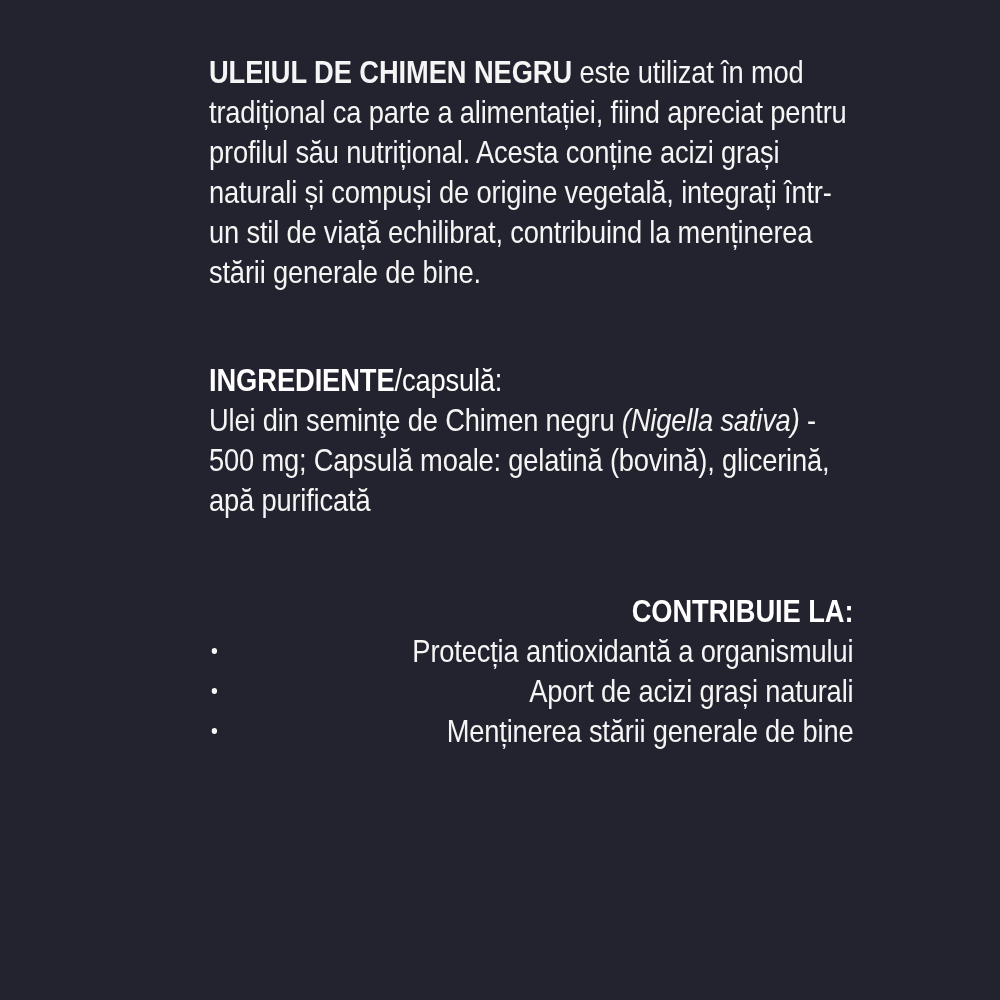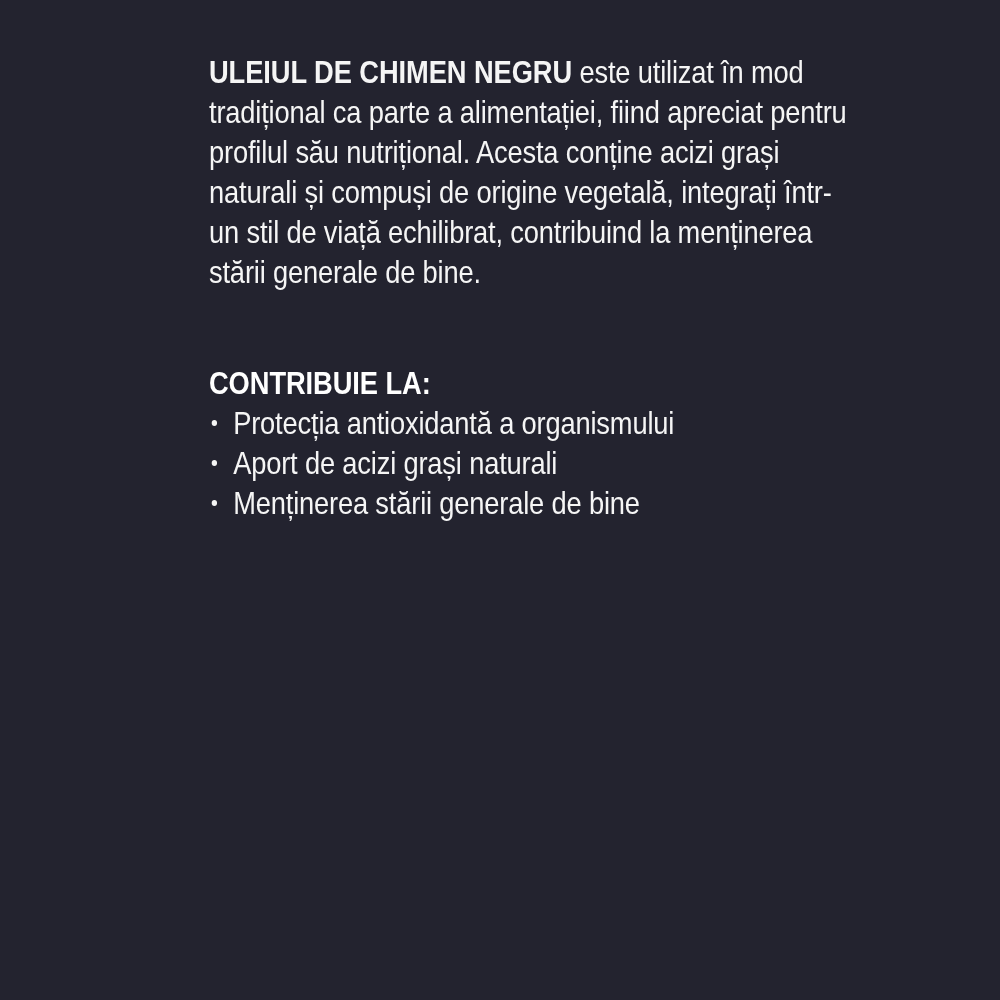--- a/index.html
+++ b/index.html
@@ -67,20 +67,21 @@
   .sec-ingredients {
     margin-top: 68px;
   }
 
   .sec-administrare {
     margin-top: 78px;
   }
 
   .sec-contribuie {
     margin-top: 71px;
+    text-align: right;
   }
 
   .heading {
     margin: 0;
     padding: 0;
     font-size: 30.5px;
     line-height: 40px;
     font-weight: bold;
     color: #ffffff;
     letter-spacing: -0.1px;
@@ -121,20 +122,24 @@
 </style>
 </head>
 <body>
 
 <div class="panel">
 
   <div class="content">
 
     <p class="txt intro"><span class="lead">ULEIUL DE CHIMEN NEGRU</span><span> este utilizat în mod tradițional ca parte a alimentației, fiind apreciat pentru profilul său nutrițional. Acesta conține acizi grași naturali și compuși de origine vegetală, integrați într-un stil de viață echilibrat, contribuind la menținerea stării generale de bine.</span></p>
 
+    <div class="section sec-ingredients">
+      <p class="txt heading"><span>INGREDIENTE</span><span class="regular">/capsulă:</span></p>
+      <p class="txt body-text"><span>Ulei din seminţe de Chimen negru </span><span class="italic">(Nigella sativa)</span><span> - 500 mg; Capsulă moale: gelatină (bovină), glicerină, apă purificată</span></p>
+    </div>
 
 
     <div class="section sec-contribuie">
       <p class="txt heading">CONTRIBUIE LA:</p>
       <ul class="txt bullet-list">
         <li class="bullet-item">
           <span class="bullet-dot"></span>
           <span>Protecția antioxidantă a organismului</span>
         </li>
         <li class="bullet-item">

